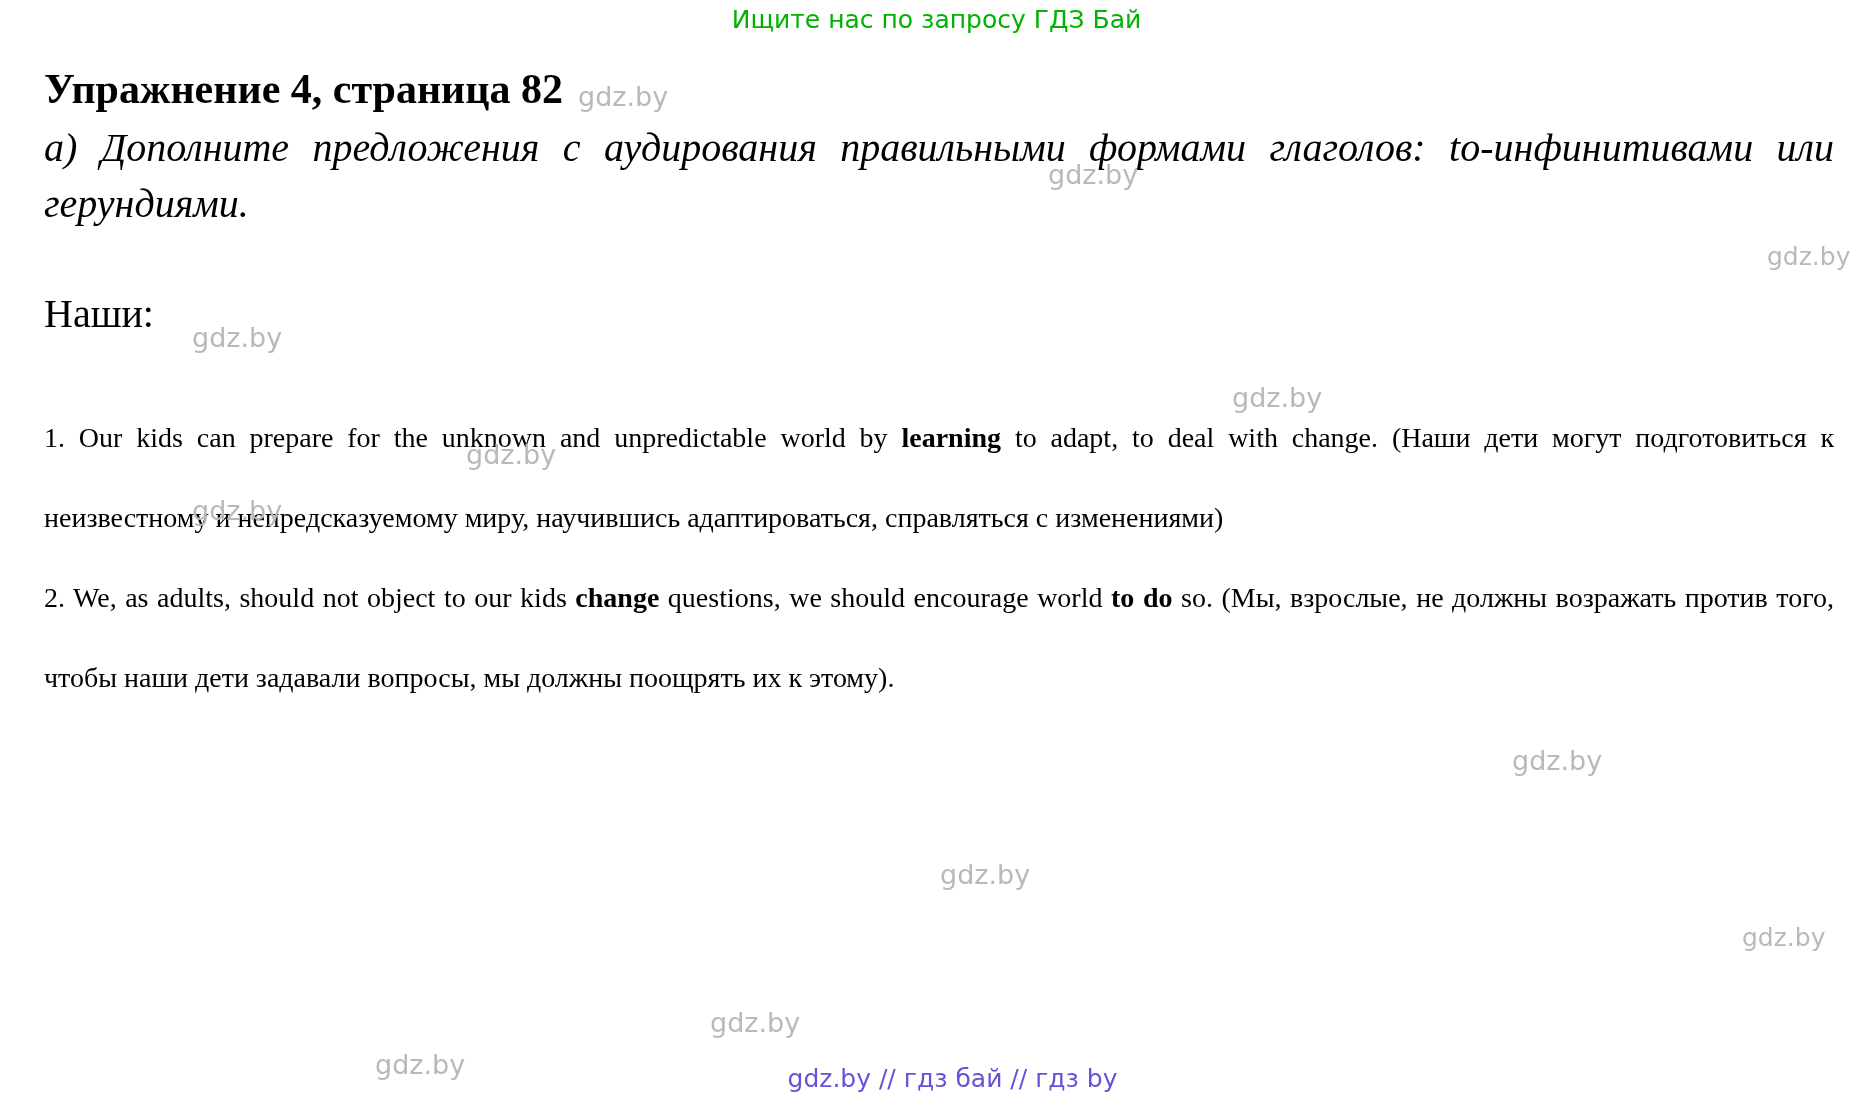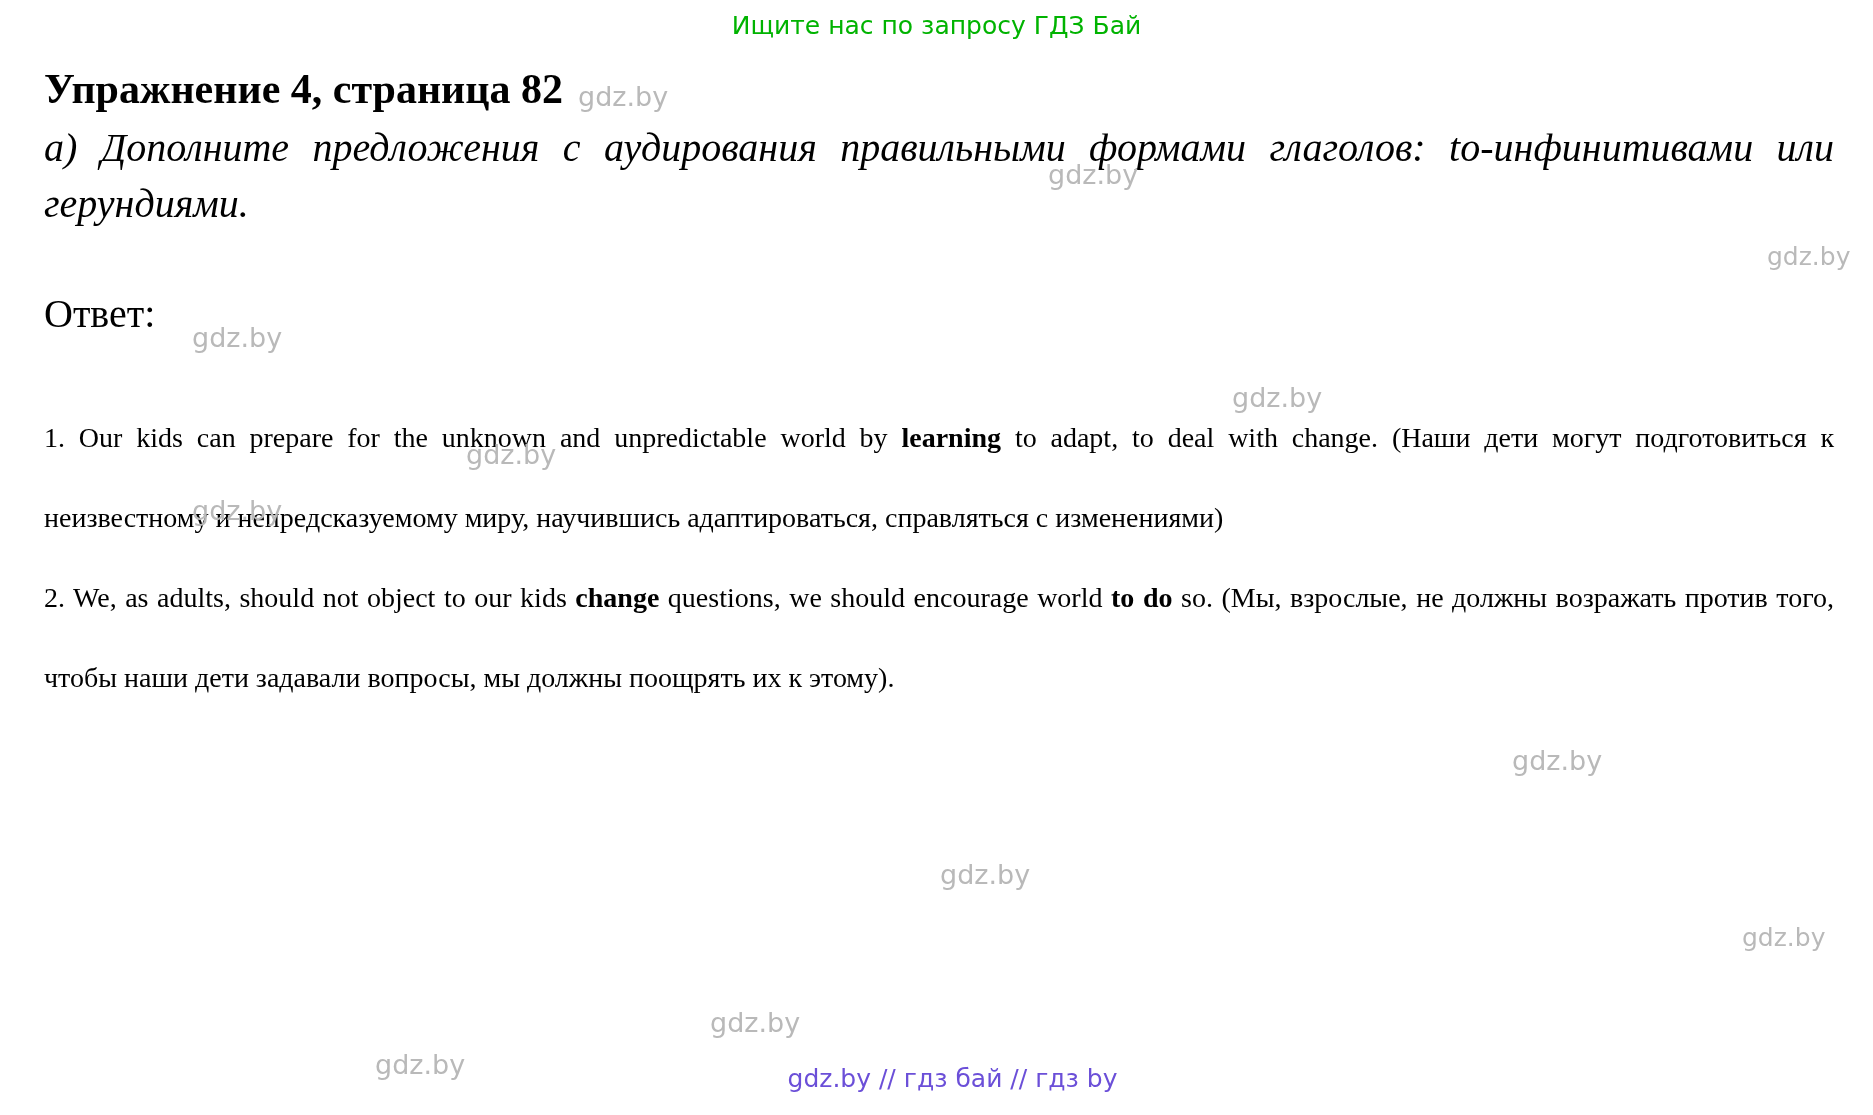--- a/index.html
+++ b/index.html
@@ -23,21 +23,21 @@
   .top-banner {
     position: absolute;
     top: 0;
     left: 0;
     width: 1873px;
     text-align: center;
     color: #00b300;
     font-family: "DejaVu Sans", sans-serif;
     font-size: 25px;
     line-height: 34px;
-    padding-top: 9px;
+    padding-top: 3px;
     white-space: nowrap;
   }
   .content {
     position: absolute;
     left: 44px;
     top: 62px;
     width: 1790px;
   }
   .title {
     font-size: 42px;
@@ -100,21 +100,21 @@
   <div class="top-banner">Ищите нас по запросу ГДЗ Бай</div>
 
   <div class="content">
 
     <p class="title">Упражнение 4, страница 82</p>
 
     <p class="para last-left">a) Дополните предложения с аудирования правильными формами глаголов: to-инфинитивами или герундиями.</p>
 
     <div class="spacer-1"></div>
 
-    <p class="answer-label">Ответ:</p>
+    <p class="answer-label">Наши:</p>
 
     <div class="spacer-2"></div>
 
     <p class="item"><span>1.</span><span> Our kids can prepare for the unknown and unpredictable world by </span><span class="b">learning</span><span> to adapt, to deal with change. (Наши дети могут подготовиться к неизвестному и непредсказуемому миру, научившись адаптироваться, справляться с изменениями)</span></p>
 
     <p class="item"><span>2.</span><span> We, as adults, should not object to our kids </span><span class="b">change</span><span> questions, we should encourage world </span><span class="b">to do</span><span> so. (Мы, взрослые, не должны возражать против того, чтобы наши дети задавали вопросы, мы должны поощрять их к этому).</span></p>
 
   </div>
 
   <div id="watermark-layer">

